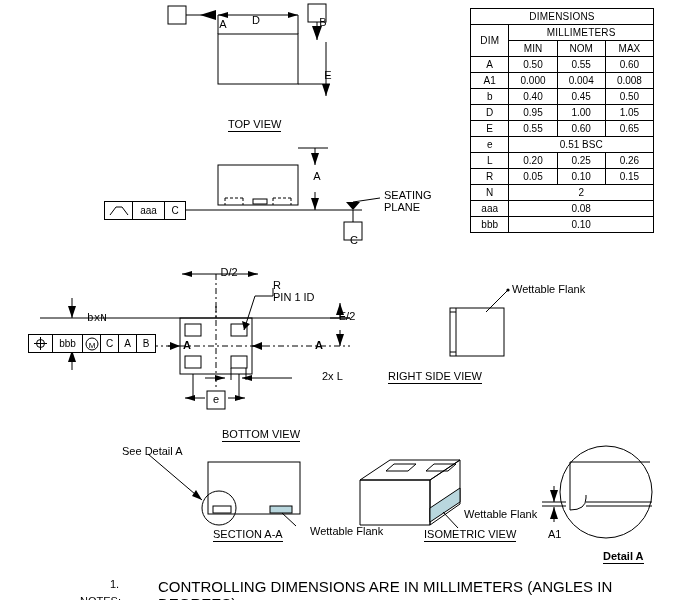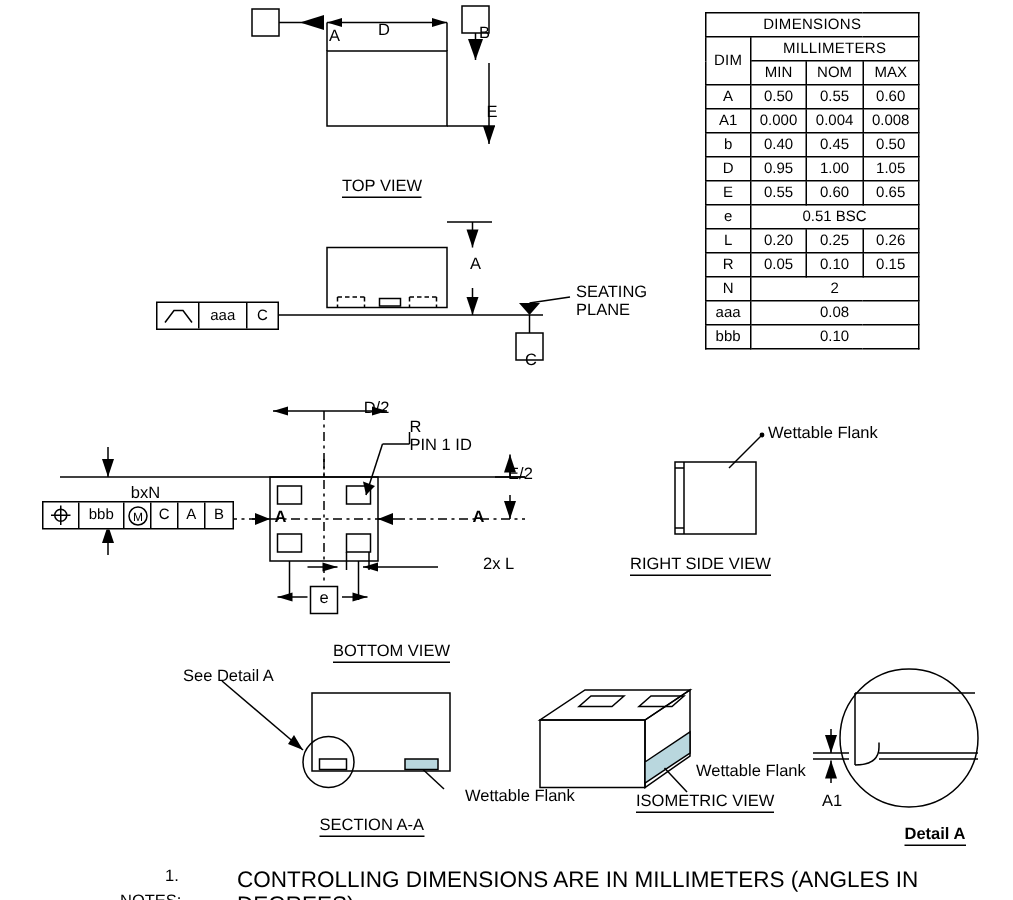--- a/index.html
+++ b/index.html
@@ -8,21 +8,21 @@
     font-family:"Liberation Sans", sans-serif;color:#000;
     font-size:11px;overflow:hidden;
   }
   .abs{position:absolute;}
   .lbl{position:absolute;white-space:nowrap;font-size:11px;}
   .lbl-u{position:absolute;white-space:nowrap;font-size:11px;border-bottom:1px solid #000;padding-bottom:1px;}
   .ctr{text-align:center;}
   svg{display:block;overflow:visible;}
 
   
-  #dim-table{position:absolute;left:470px;top:8px;width:143px;border-collapse:collapse;font-size:10px;}
+  #dim-table{position:absolute;left:470px;top:8px;width:184px;border-collapse:collapse;font-size:10px;}
   #dim-table td,#dim-table th{border:1px solid #000;text-align:center;padding:1px 2px;font-weight:normal;height:13px;line-height:12px;}
   #dim-table .hdr{font-size:10px;letter-spacing:.2px;}
 
   
   .fcf{position:absolute;display:flex;border:1px solid #000;background:#fff;height:17px;align-items:stretch;}
   .fcf > div{border-right:1px solid #000;display:flex;align-items:center;justify-content:center;padding:0 4px;font-size:10px;box-sizing:border-box;}
   .fcf > div:last-child{border-right:none;}
 
   .notes-title{position:absolute;left:80px;top:562px;font-size:11px;margin-top:33px;}
   .note-num{position:absolute;left:110px;top:578px;font-size:11px;}
@@ -231,24 +231,24 @@
 
   <line x1="155" y1="140" x2="175" y2="140" stroke="#000" stroke-width="1"></line>
   <polygon points="155,140 165,137 165,143" fill="#000"></polygon>
   <line x1="215" y1="140" x2="198" y2="140" stroke="#000" stroke-width="1"></line>
   <polygon points="215,140 205,137 205,143" fill="#000"></polygon>
   <line x1="163" y1="116" x2="163" y2="142" stroke="#000" stroke-width="1"></line>
   <line x1="209" y1="116" x2="209" y2="142" stroke="#000" stroke-width="1"></line>
   <rect x="177" y="133" width="18" height="18" fill="none" stroke="#000" stroke-width="1"></rect>
 </svg>
 
-<div class="lbl ctr" style="left:236px;top:266px;width:30px;">D/2</div>
+<div class="lbl ctr" style="left:214px;top:266px;width:30px;">D/2</div>
 <div class="lbl" style="left:273px;top:279px;">R</div>
 <div class="lbl" style="left:273px;top:291px;">PIN 1 ID</div>
-<div class="lbl ctr" style="left:82px;top:323px;width:30px;">bxN</div>
+<div class="lbl ctr" style="left:82px;top:312px;width:30px;font-family:Liberation Mono, monospace;">bxN</div>
 <div class="lbl ctr" style="left:332px;top:310px;width:30px;">E/2</div>
 <div class="lbl" style="left:183px;top:339px;font-weight:bold;">A</div>
 <div class="lbl" style="left:315px;top:339px;font-weight:bold;">A</div>
 <div class="lbl" style="left:322px;top:370px;">2x L</div>
 <div class="lbl ctr" style="left:207px;top:393px;width:18px;">e</div>
 <div class="lbl-u" style="left:222px;top:428px;">BOTTOM VIEW</div>
 
 <div class="fcf" style="left:28px;top:334px;">
   <div style="width:24px;">
     <svg width="13" height="13" viewBox="0 0 13 13">
@@ -271,38 +271,38 @@
 
 <svg class="abs" style="left:430px;top:278px;" width="200" height="105">
   <line x1="78" y1="12" x2="56" y2="34" stroke="#000" stroke-width="1"></line>
   <circle cx="78" cy="12" r="1.6" fill="#000"></circle>
   <rect x="20" y="30" width="54" height="48" fill="none" stroke="#000" stroke-width="1"></rect>
   <line x1="26" y1="30" x2="26" y2="78" stroke="#000" stroke-width="1"></line>
   <line x1="20" y1="34" x2="26" y2="34" stroke="#000" stroke-width="1"></line>
   <line x1="20" y1="74" x2="26" y2="74" stroke="#000" stroke-width="1"></line>
 </svg>
 <div class="lbl" style="left:512px;top:283px;">Wettable Flank</div>
-<div class="lbl-u" style="left:420px;top:370px;">RIGHT SIDE VIEW</div>
+<div class="lbl-u" style="left:388px;top:370px;">RIGHT SIDE VIEW</div>
 
 <svg class="abs" style="left:130px;top:440px;" width="240" height="105">
 
   <line x1="18" y1="14" x2="72" y2="60" stroke="#000" stroke-width="1"></line>
   <polygon points="72,60 62,56 66,50" fill="#000"></polygon>
 
   <rect x="78" y="22" width="92" height="52" fill="none" stroke="#000" stroke-width="1"></rect>
 
   <circle cx="89" cy="68" r="17" fill="none" stroke="#000" stroke-width="1"></circle>
 
   <rect x="83" y="66" width="18" height="7" fill="none" stroke="#000" stroke-width="1"></rect>
   <rect x="140" y="66" width="22" height="7" fill="#b9d7de" stroke="#000" stroke-width="1"></rect>
 
   <line x1="152" y1="73" x2="166" y2="86" stroke="#000" stroke-width="1"></line>
 </svg>
 <div class="lbl" style="left:122px;top:445px;">See Detail A</div>
-<div class="lbl-u" style="left:213px;top:528px;margin-top:16px;">SECTION A-A</div>
+<div class="lbl-u" style="left:213px;top:528px;">SECTION A-A</div>
 <div class="lbl" style="left:310px;top:525px;">Wettable Flank</div>
 
 <svg class="abs" style="left:330px;top:440px;" width="180" height="100">
 
   <polygon points="30,40 100,40 130,20 60,20" fill="none" stroke="#000" stroke-width="1"></polygon>
   <polygon points="30,40 30,85 100,85 100,40" fill="none" stroke="#000" stroke-width="1"></polygon>
   <polygon points="100,40 130,20 130,64 100,85" fill="none" stroke="#000" stroke-width="1"></polygon>
 
   <polygon points="64,24 86,24 78,31 56,31" fill="none" stroke="#000" stroke-width="1"></polygon>
   <polygon points="104,24 126,24 118,31 96,31" fill="none" stroke="#000" stroke-width="1"></polygon>

